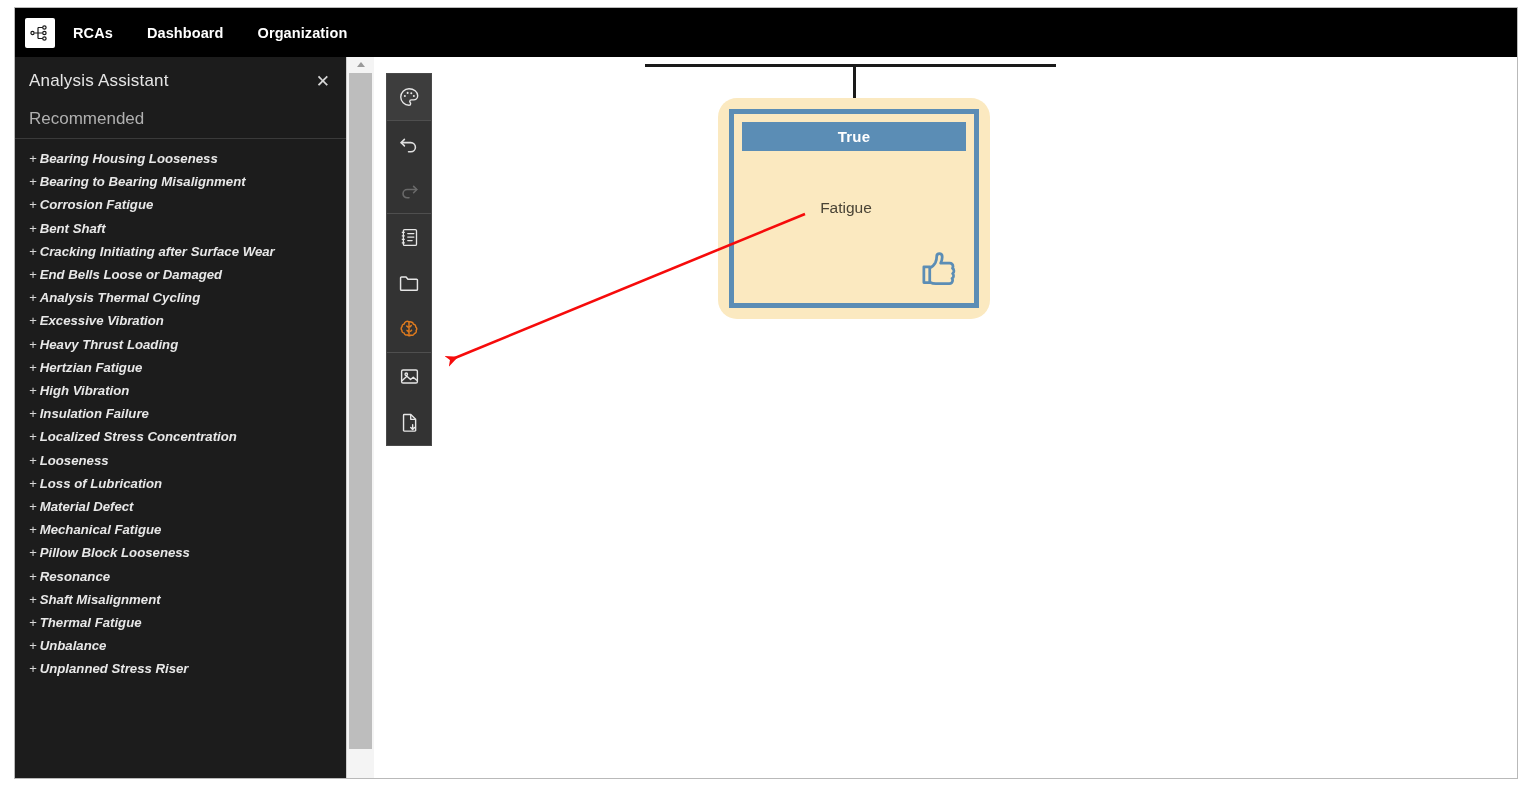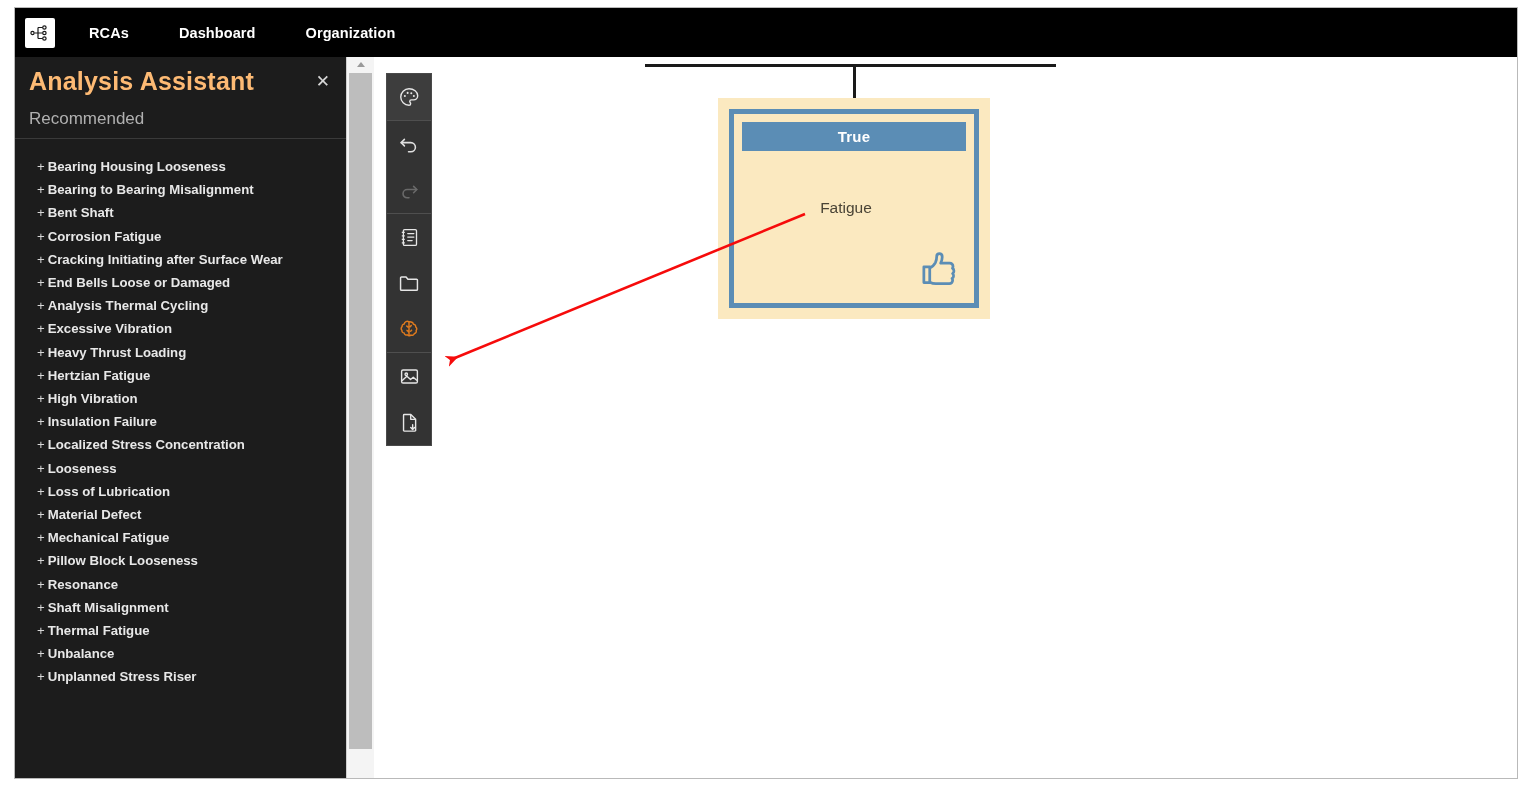--- a/index.html
+++ b/index.html
@@ -32,21 +32,20 @@
     position: absolute;
     left: 0;
     top: 0;
     width: 1504px;
     height: 49px;
     background: #000000;
     display: flex;
     align-items: center;
     box-sizing: border-box;
     padding-left: 10px;
-    gap: 16px;
   }
   #nav-logo {
     width: 30px;
     height: 30px;
     background: #ffffff;
     border-radius: 2px;
     display: flex;
     align-items: center;
     justify-content: center;
     margin-right: 18px;
@@ -74,43 +73,44 @@
     overflow: hidden;
   }
   #sidebar-header {
     position: relative;
     height: 48px;
     display: flex;
     align-items: center;
     padding: 0 12px 0 14px;
   }
   #sidebar-title {
-    color: #fdba74;
-    font-size: 25px;
-    font-weight: bold;
+    color: #e5e5e5;
+    font-size: 17px;
+    font-weight: normal;
     flex: 1;
     letter-spacing: 0.2px;
   }
   #sidebar-close {
     color: #d6d6d6;
     font-size: 17px;
     line-height: 1;
     cursor: pointer;
     padding: 2px 4px;
   }
   #sidebar-subhead {
     color: #b0b0b0;
     font-size: 17px;
     padding: 4px 0 9px 14px;
     border-bottom: 1px solid #3a3a3a;
   }
   #rec-list {
     list-style: none;
-    margin: 8px;
+    margin: 0;
     padding: 8px 0 0 0;
+    font-style: italic;
   }
   #rec-list li {
     color: #e8e8e8;
     font-size: 13.2px;
     font-weight: bold;
     line-height: 23.2px;
     padding-left: 14px;
     white-space: nowrap;
     cursor: pointer;
   }
@@ -214,21 +214,21 @@
   }
 
   
   #node-card {
     position: absolute;
     left: 344px;
     top: 41px;
     width: 272px;
     height: 221px;
     background: #fbe9c0;
-    border-radius: 0;
+    border-radius: 19px;
     box-sizing: border-box;
     padding: 11px;
   }
   #node-inner {
     width: 100%;
     height: 100%;
     border: 5px solid #5b8db5;
     background: #fbe9c0;
     box-sizing: border-box;
     position: relative;
@@ -293,22 +293,22 @@
 
   <div id="sidebar">
     <div id="sidebar-header">
       <div id="sidebar-title">Analysis Assistant</div>
       <div id="sidebar-close">✕</div>
     </div>
     <div id="sidebar-subhead">Recommended</div>
     <ul id="rec-list">
         <li><span class="plus">+</span><span>Bearing Housing Looseness</span></li>
         <li><span class="plus">+</span><span>Bearing to Bearing Misalignment</span></li>
+        <li><span class="plus">+</span><span>Corrosion Fatigue</span></li>
         <li><span class="plus">+</span><span>Bent Shaft</span></li>
-        <li><span class="plus">+</span><span>Corrosion Fatigue</span></li>
         <li><span class="plus">+</span><span>Cracking Initiating after Surface Wear</span></li>
         <li><span class="plus">+</span><span>End Bells Loose or Damaged</span></li>
         <li><span class="plus">+</span><span>Analysis Thermal Cycling</span></li>
         <li><span class="plus">+</span><span>Excessive Vibration</span></li>
         <li><span class="plus">+</span><span>Heavy Thrust Loading</span></li>
         <li><span class="plus">+</span><span>Hertzian Fatigue</span></li>
         <li><span class="plus">+</span><span>High Vibration</span></li>
         <li><span class="plus">+</span><span>Insulation Failure</span></li>
         <li><span class="plus">+</span><span>Localized Stress Concentration</span></li>
         <li><span class="plus">+</span><span>Looseness</span></li>

